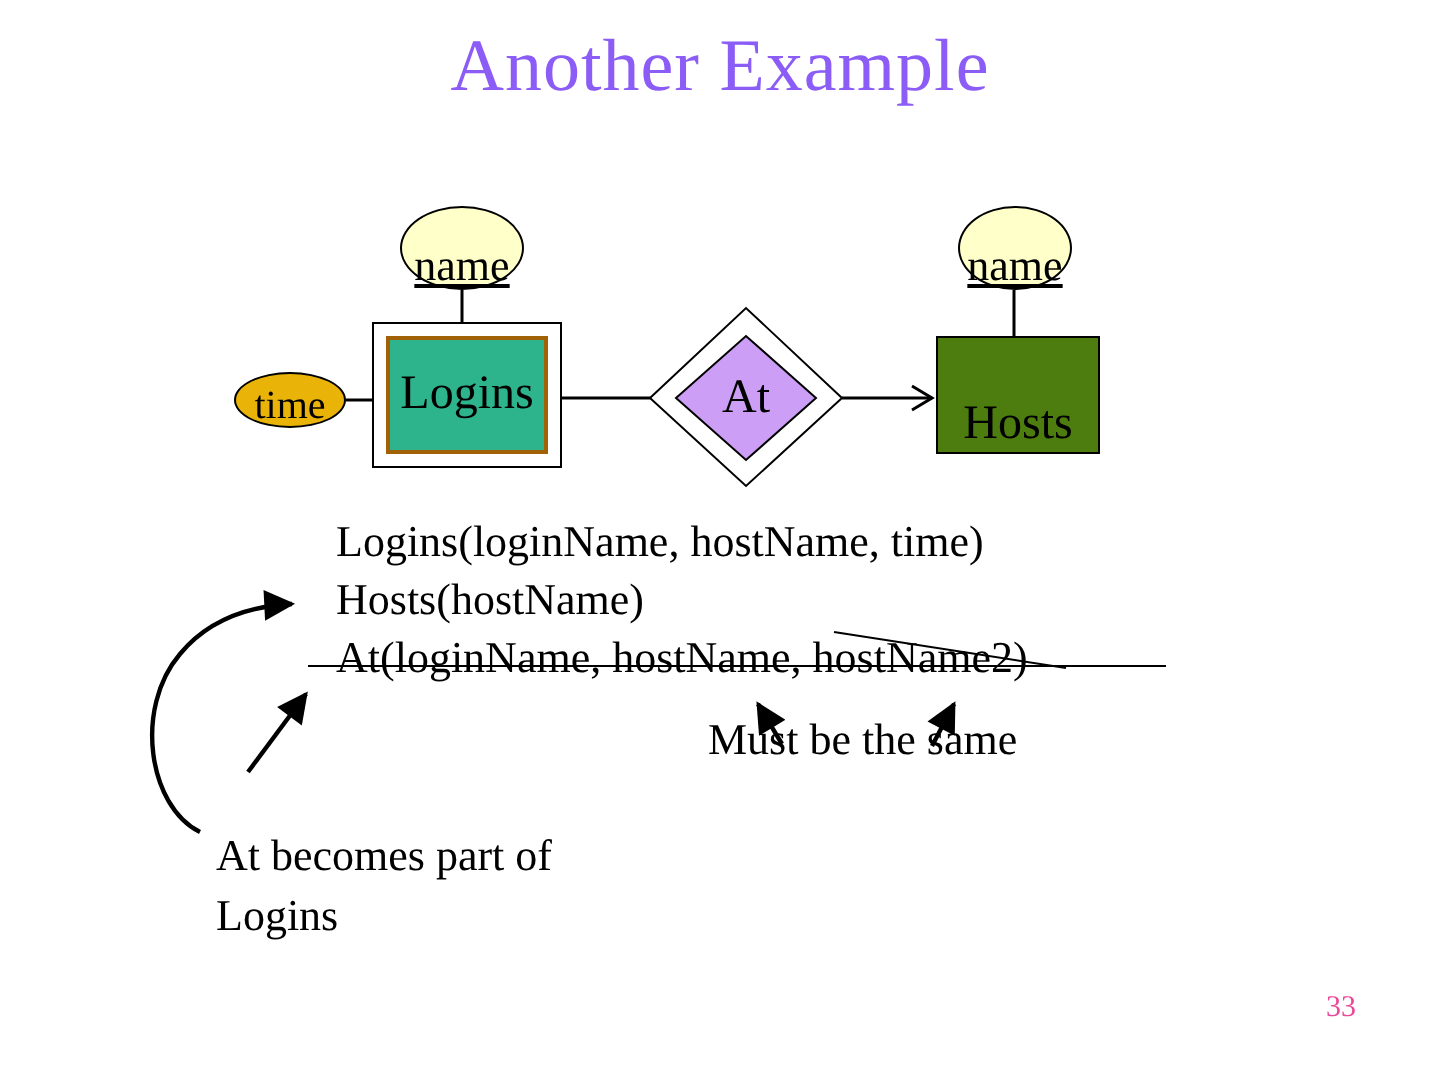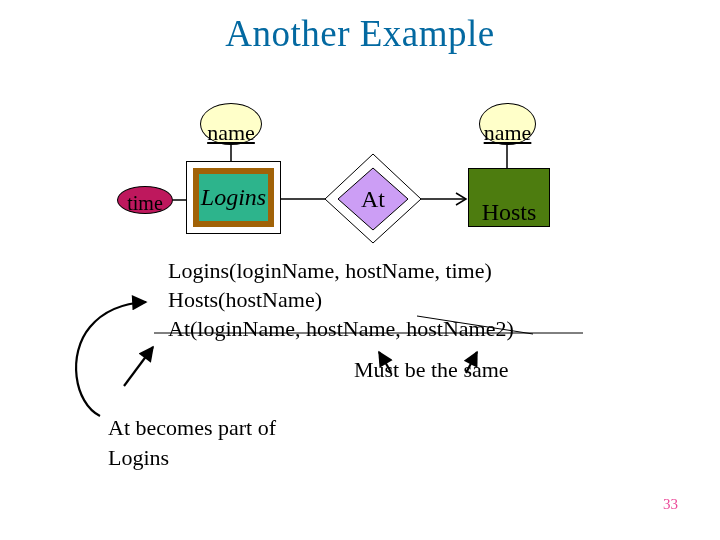--- a/index.html
+++ b/index.html
@@ -10,34 +10,34 @@
   }
   .title{
     position:absolute;top:12px;left:0;width:720px;text-align:center;
     font-size:37px;letter-spacing:0.5px;
   }
   .overlay{position:absolute;left:0;top:0;width:720px;height:540px;z-index:1;}
   .shape{position:absolute;box-sizing:border-box;z-index:2;display:flex;align-items:flex-end;justify-content:center;}
   .oval{border:1px solid #000;border-radius:50%;font-size:22px;line-height:1;}
   .oval .key{text-decoration:underline;}
   .entity-outer{border:1px solid #000;background:#fff;padding:6px;}
-  .entity-inner{flex:1;align-self:stretch;border:6px solid #a16207;display:flex;align-items:center;justify-content:center;font-size:24px;font-style:italic;}
+  .entity-inner{flex:1;align-self:stretch;border:2px solid #a16207;display:flex;align-items:center;justify-content:center;font-size:24px;}
   .entity-single{border:1px solid #000;font-size:24px;}
   .diamond-label{font-size:24px;background:transparent;}
   .schema{position:absolute;left:168px;top:256px;font-size:22px;line-height:29px;z-index:2;}
   .note-left{position:absolute;left:108px;top:384px;width:212px;font-size:22px;line-height:30px;z-index:2;margin-top:29px;}
   .note-right{position:absolute;left:354px;top:357px;font-size:22px;line-height:26px;z-index:2;}
   .page-number{position:absolute;right:42px;top:496px;font-size:15px;color:#ec4899;z-index:2;}
 </style>
 </head>
 <body>
 
 <div class="slide">
 
-  <div class="title" style="color: #0369a1;">Another Example</div>
+  <div class="title" style="color: #8b5cf6;">Another Example</div>
 
   <svg class="overlay" width="720" height="540" viewBox="0 0 720 540">
     <defs>
       <marker id="ah" viewBox="0 0 10 10" refX="9" refY="5" markerWidth="9" markerHeight="7" orient="auto">
         <path d="M0 0 L10 5 L0 10 z" fill="#000"></path>
       </marker>
     </defs>
 
     <line x1="231" y1="145" x2="231" y2="161" stroke="#000" stroke-width="1.5"></line>
     <line x1="173" y1="200" x2="186" y2="200" stroke="#000" stroke-width="1.5"></line>
@@ -55,21 +55,21 @@
     <path d="M 100 416 C 74 403, 67 354, 90 327 C 105 309, 126 303, 146 302" fill="none" stroke="#000" stroke-width="2.2" marker-end="url(#ah)"></path>
     <line x1="124" y1="386" x2="153" y2="347" stroke="#000" stroke-width="2.2" marker-end="url(#ah)"></line>
     <line x1="391" y1="372" x2="379" y2="352" stroke="#000" stroke-width="2.2" marker-end="url(#ah)"></line>
     <line x1="466" y1="373" x2="477" y2="352" stroke="#000" stroke-width="2.2" marker-end="url(#ah)"></line>
   </svg>
 
   <div class="shape oval" style="left: 200px; top: 103px; width: 62px; height: 42px; background-color: rgb(255, 255, 201);">
     <span class="key">name</span>
   </div>
 
-  <div class="shape oval" style="left: 117px; top: 186px; width: 56px; height: 28px; font-size: 20px; background-color: #be185d;">
+  <div class="shape oval" style="left: 117px; top: 186px; width: 56px; height: 28px; font-size: 20px; background-color: #eab308;">
     <span>time</span>
   </div>
 
   <div class="shape oval" style="left: 479px; top: 103px; width: 57px; height: 42px; background-color: rgb(255, 255, 201);">
     <span class="key">name</span>
   </div>
 
   <div class="shape entity-outer" style="left:186px;top:161px;width:95px;height:73px;">
     <div class="entity-inner" style="background-color: rgb(45, 180, 140);">
       <span>Logins</span>

